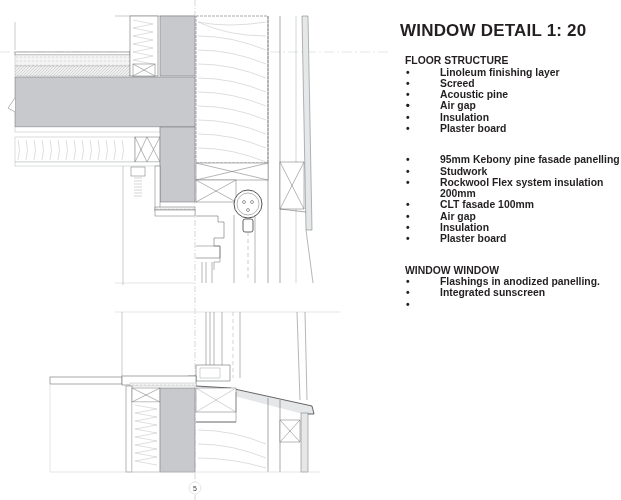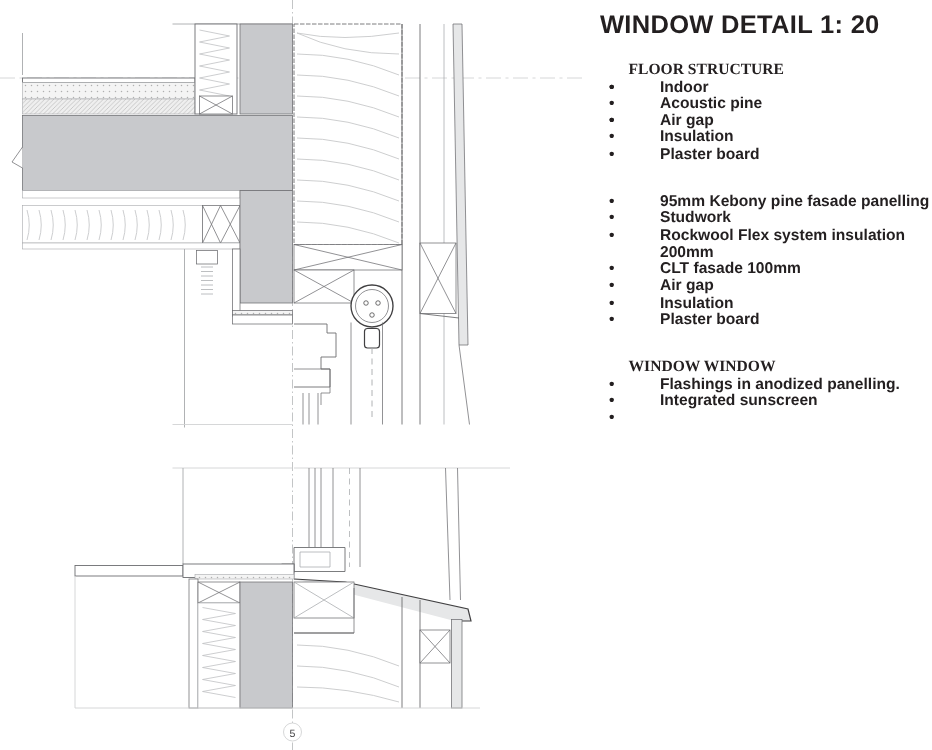--- a/index.html
+++ b/index.html
@@ -1,21 +1,21 @@
 <!DOCTYPE html>
 <html><head>
 <meta charset="utf-8">
 <style>
   html, body { margin:0; padding:0; background:#ffffff; }
   body { width:621px; height:500px; position:relative; overflow:hidden; font-family:"Liberation Sans", sans-serif; }
   #drawing { position:absolute; left:0; top:0; width:390px; height:500px; }
-  #legend { position:absolute; left:400px; top:7px; width:221px; color:#231f20; }
+  #legend { position:absolute; left:400px; top:21px; width:221px; color:#231f20; }
   .title { font-weight:bold; font-size:17px; letter-spacing:0.2px; margin:0 0 14px 0; }
   .sec { margin-bottom:20px; }
-  .sec-h { font-weight:bold; font-size:10.4px; line-height:11.5px; margin-left:19px;font-family:Liberation Serif, serif; }
+  .sec-h { font-weight:bold; font-size:10.4px; line-height:11.5px; margin-left:5px; }
   ul { list-style:none; margin:0; padding:0; }
   li { position:relative; font-weight:bold; font-size:10.4px; line-height:11.3px; padding-left:40px; }
   li .bullet { position:absolute; left:6px; top:0; }
 </style>
 </head>
 <body>
 
 <svg id="drawing" viewBox="0 0 390 500" width="390" height="500" xmlns="http://www.w3.org/2000/svg">
   <defs>
     <pattern id="dots" width="4" height="4" patternUnits="userSpaceOnUse">
@@ -157,22 +157,22 @@
   </g>
   <text x="195" y="491" font-size="7" text-anchor="middle" fill="#414042" font-family="Liberation Sans, sans-serif">5</text>
 </svg>
 
 <div id="legend">
   <div class="title">WINDOW DETAIL 1: 20</div>
 
   <div class="sec">
     <div class="sec-h">FLOOR STRUCTURE</div>
     <ul>
-      <li><span class="bullet">•</span></li>
-      <li><span class="bullet">•</span><span>Indoor</span></li>
+      <li><span class="bullet">•</span><span>Linoleum finishing layer</span></li>
+      <li><span class="bullet">•</span><span>Screed</span></li>
       <li><span class="bullet">•</span><span>Acoustic pine</span></li>
       <li><span class="bullet">•</span></li>
       <li><span class="bullet">•</span><span>Air gap</span></li>
       <li><span class="bullet">•</span><span>Insulation</span></li>
       <li><span class="bullet">•</span><span>Plaster board</span></li>
     </ul>
   </div>
 
   <div class="sec">
     <ul>

